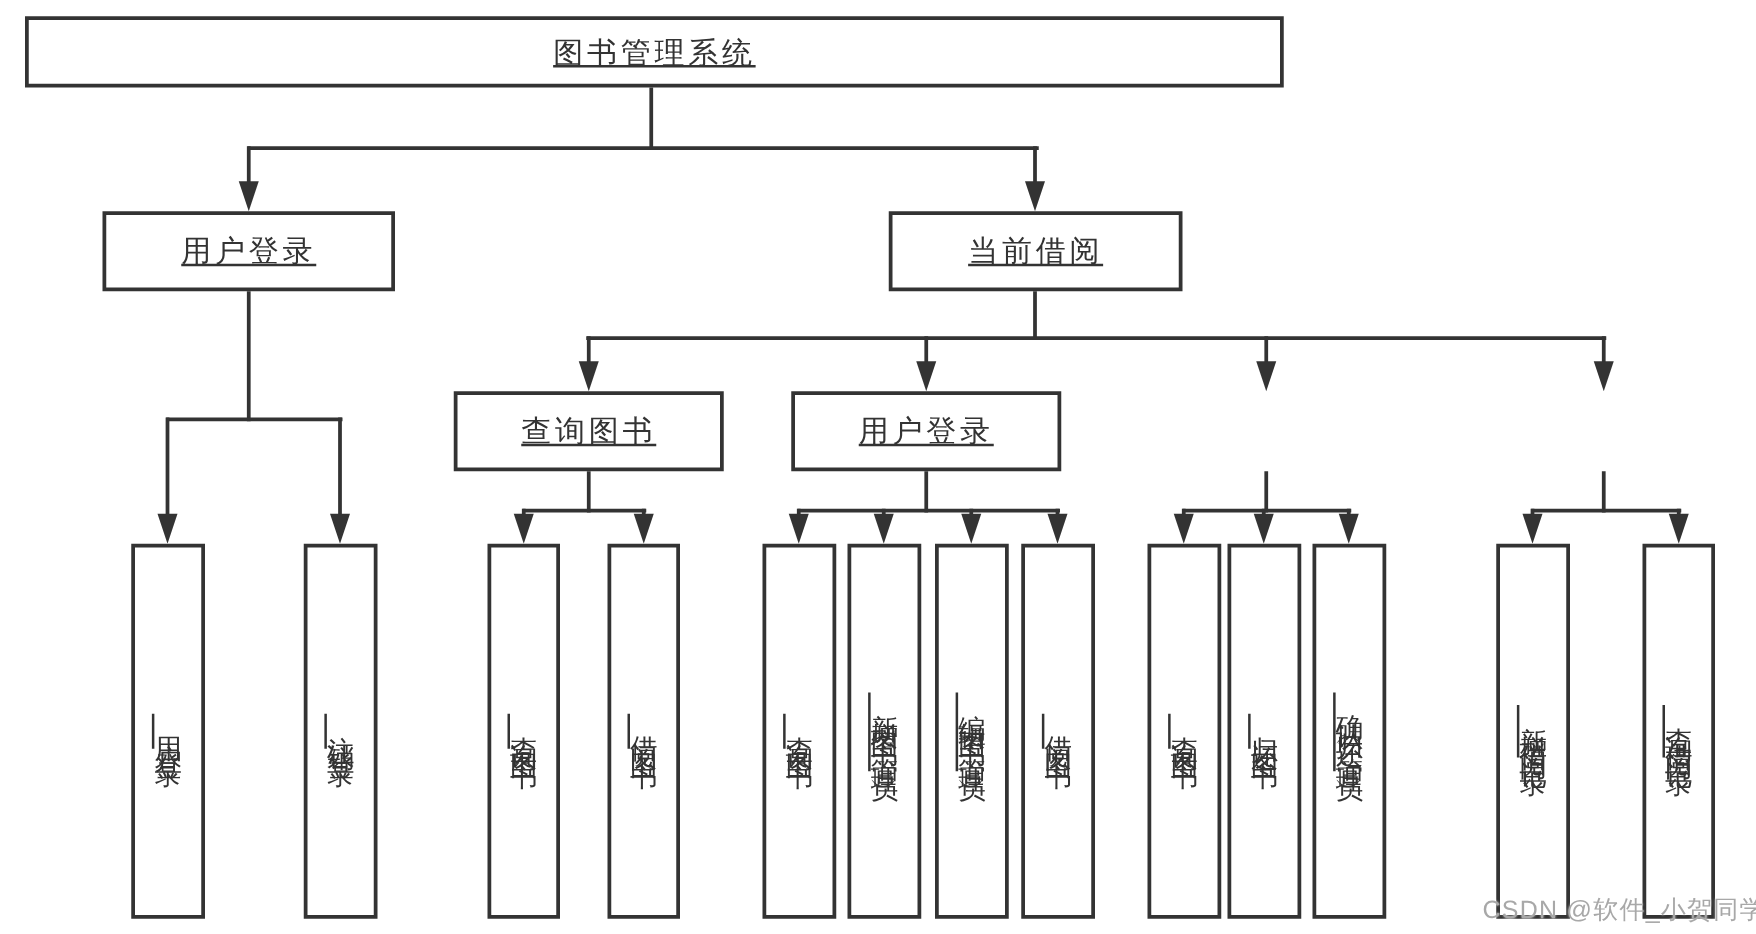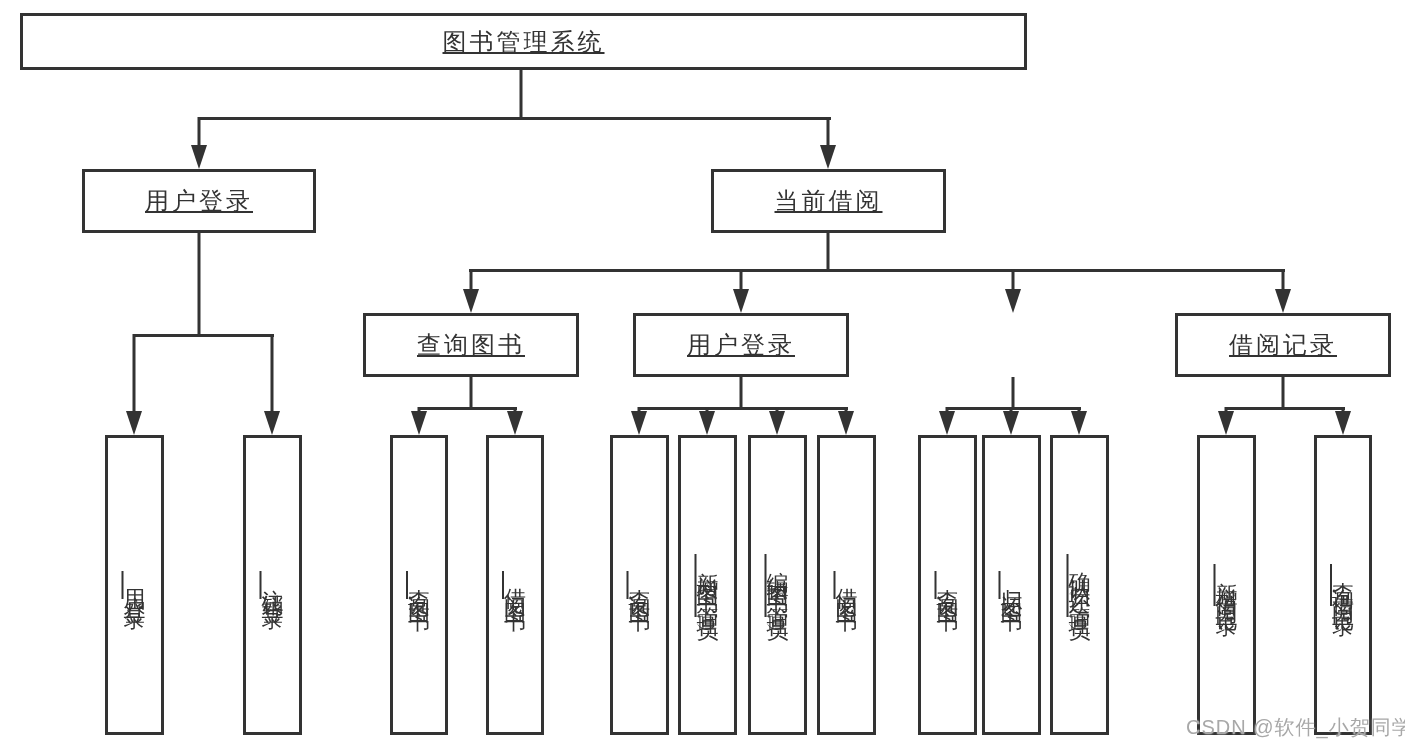--- a/index.html
+++ b/index.html
@@ -115,23 +115,20 @@
   <div class="arr" style="left:741px;top:289px"></div>
   <div class="arr" style="left:1013px;top:289px"></div>
   <div class="arr" style="left:1283px;top:289px"></div>
 
   <div class="node h" style="left:363px;top:313px;width:216px;height:64px">
     <span class="lbl">查询图书</span>
   </div>
   <div class="node h" style="left:633px;top:313px;width:216px;height:64px">
     <span class="lbl">用户登录</span>
   </div>
-  <div class="node h" style="left:1175px;top:313px;width:216px;height:64px">
-    <span class="lbl">借阅记录</span>
-  </div>
 
   <div class="vl" style="left:471px;top:377px;height:33px"></div>
   <div class="hl" style="left:418px;top:407px;width:99px"></div>
   <div class="vl" style="left:419px;top:407px;height:12px"></div>
   <div class="vl" style="left:515px;top:407px;height:12px"></div>
   <div class="arr" style="left:419px;top:411px"></div>
   <div class="arr" style="left:515px;top:411px"></div>
 
   <div class="vl" style="left:741px;top:377px;height:33px"></div>
   <div class="hl" style="left:638px;top:407px;width:210px"></div>

